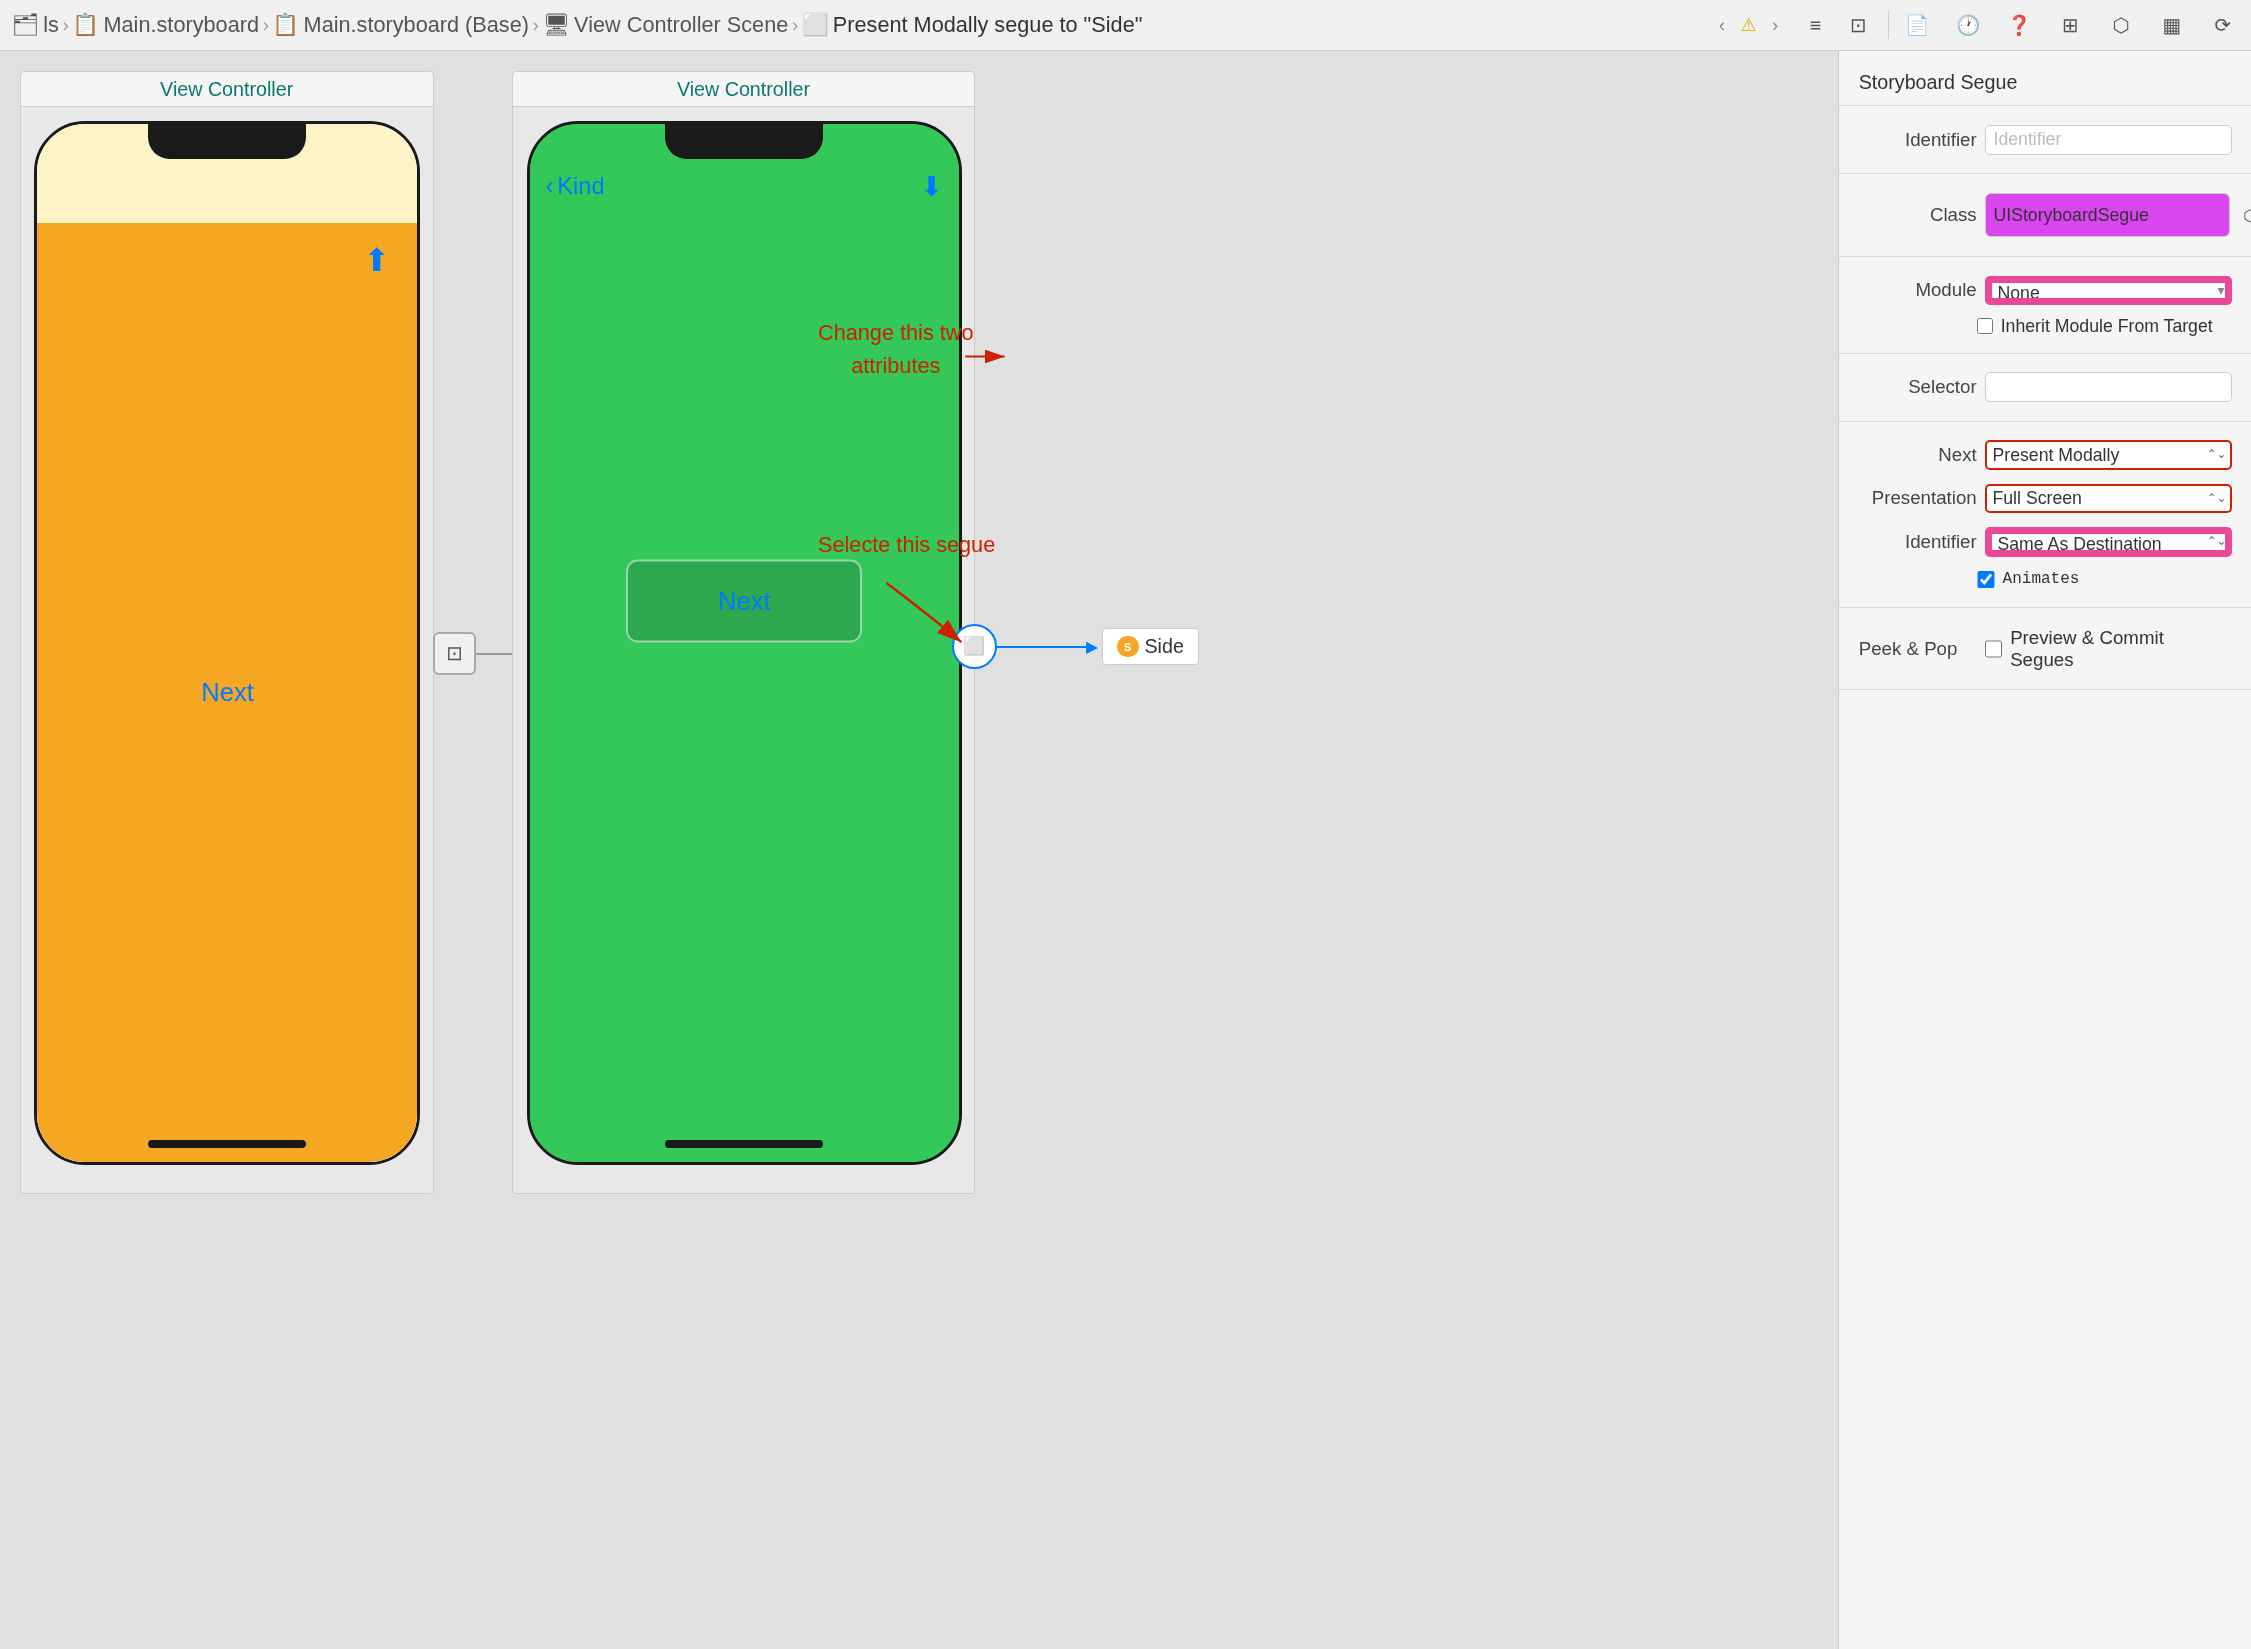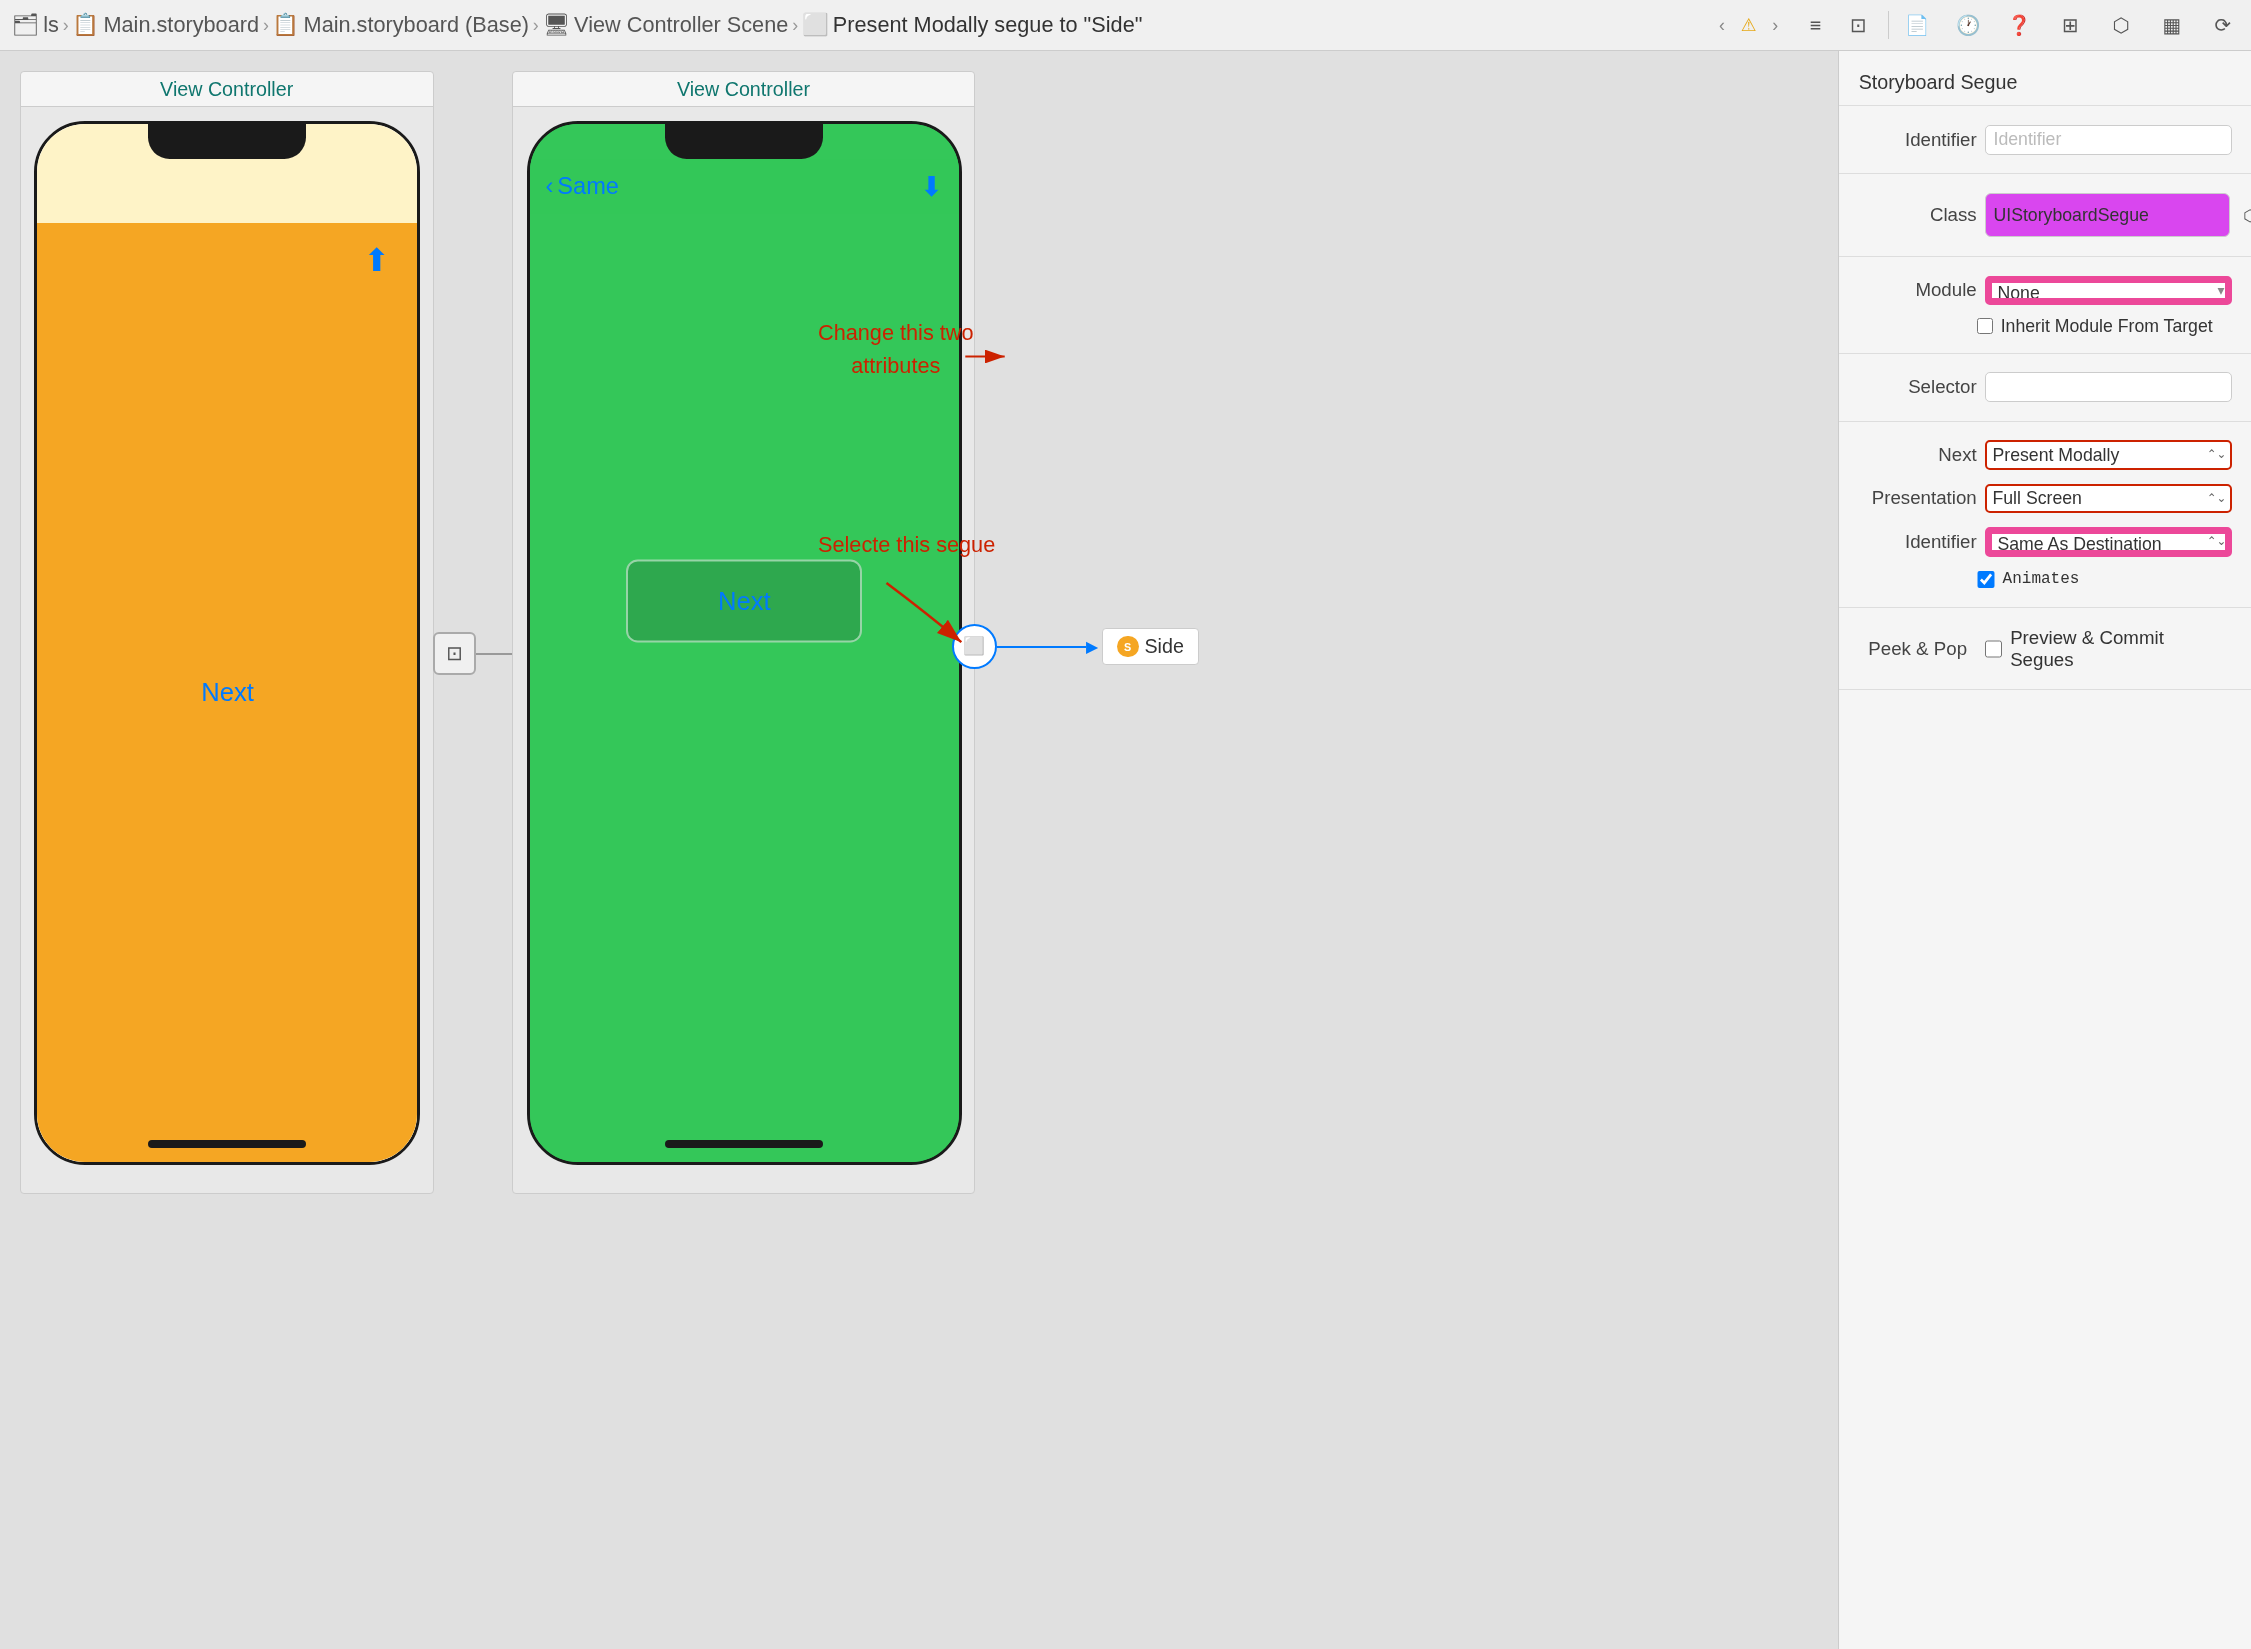--- a/index.html
+++ b/index.html
@@ -393,21 +393,21 @@
       display: flex;
       align-items: center;
       padding: 6.9px 19.7px;
       gap: 7.9px;
     }
     .peek-pop-label {
       font-size: 18.7px;
       color: #444;
       width: 118px;
       flex-shrink: 0;
-      text-align: center;
+      text-align: left;
     }
     .peek-pop-checkbox {
       width: 17.7px;
       height: 17.7px;
       cursor: pointer;
     }
     .peek-pop-text {
       font-size: 18.7px;
       color: #333;
     }
@@ -528,21 +528,21 @@
 
     <div class="vc-box vc-center">
       <div class="vc-title-bar">View Controller</div>
 
       <div class="phone-mockup-center">
         <div class="phone-body-center"></div>
         <div class="phone-notch-center"></div>
         <div class="phone-nav-bar">
           <div class="phone-back-btn">
             <span>‹</span>
-            <span>Same</span>
+            <span>Kind</span>
           </div>
           <div class="phone-dl-icon">⬇</div>
         </div>
         <div class="phone-next-button">
           <span>Next</span>
         </div>
         <div class="phone-home-indicator-center"></div>
       </div>
     </div>
 

